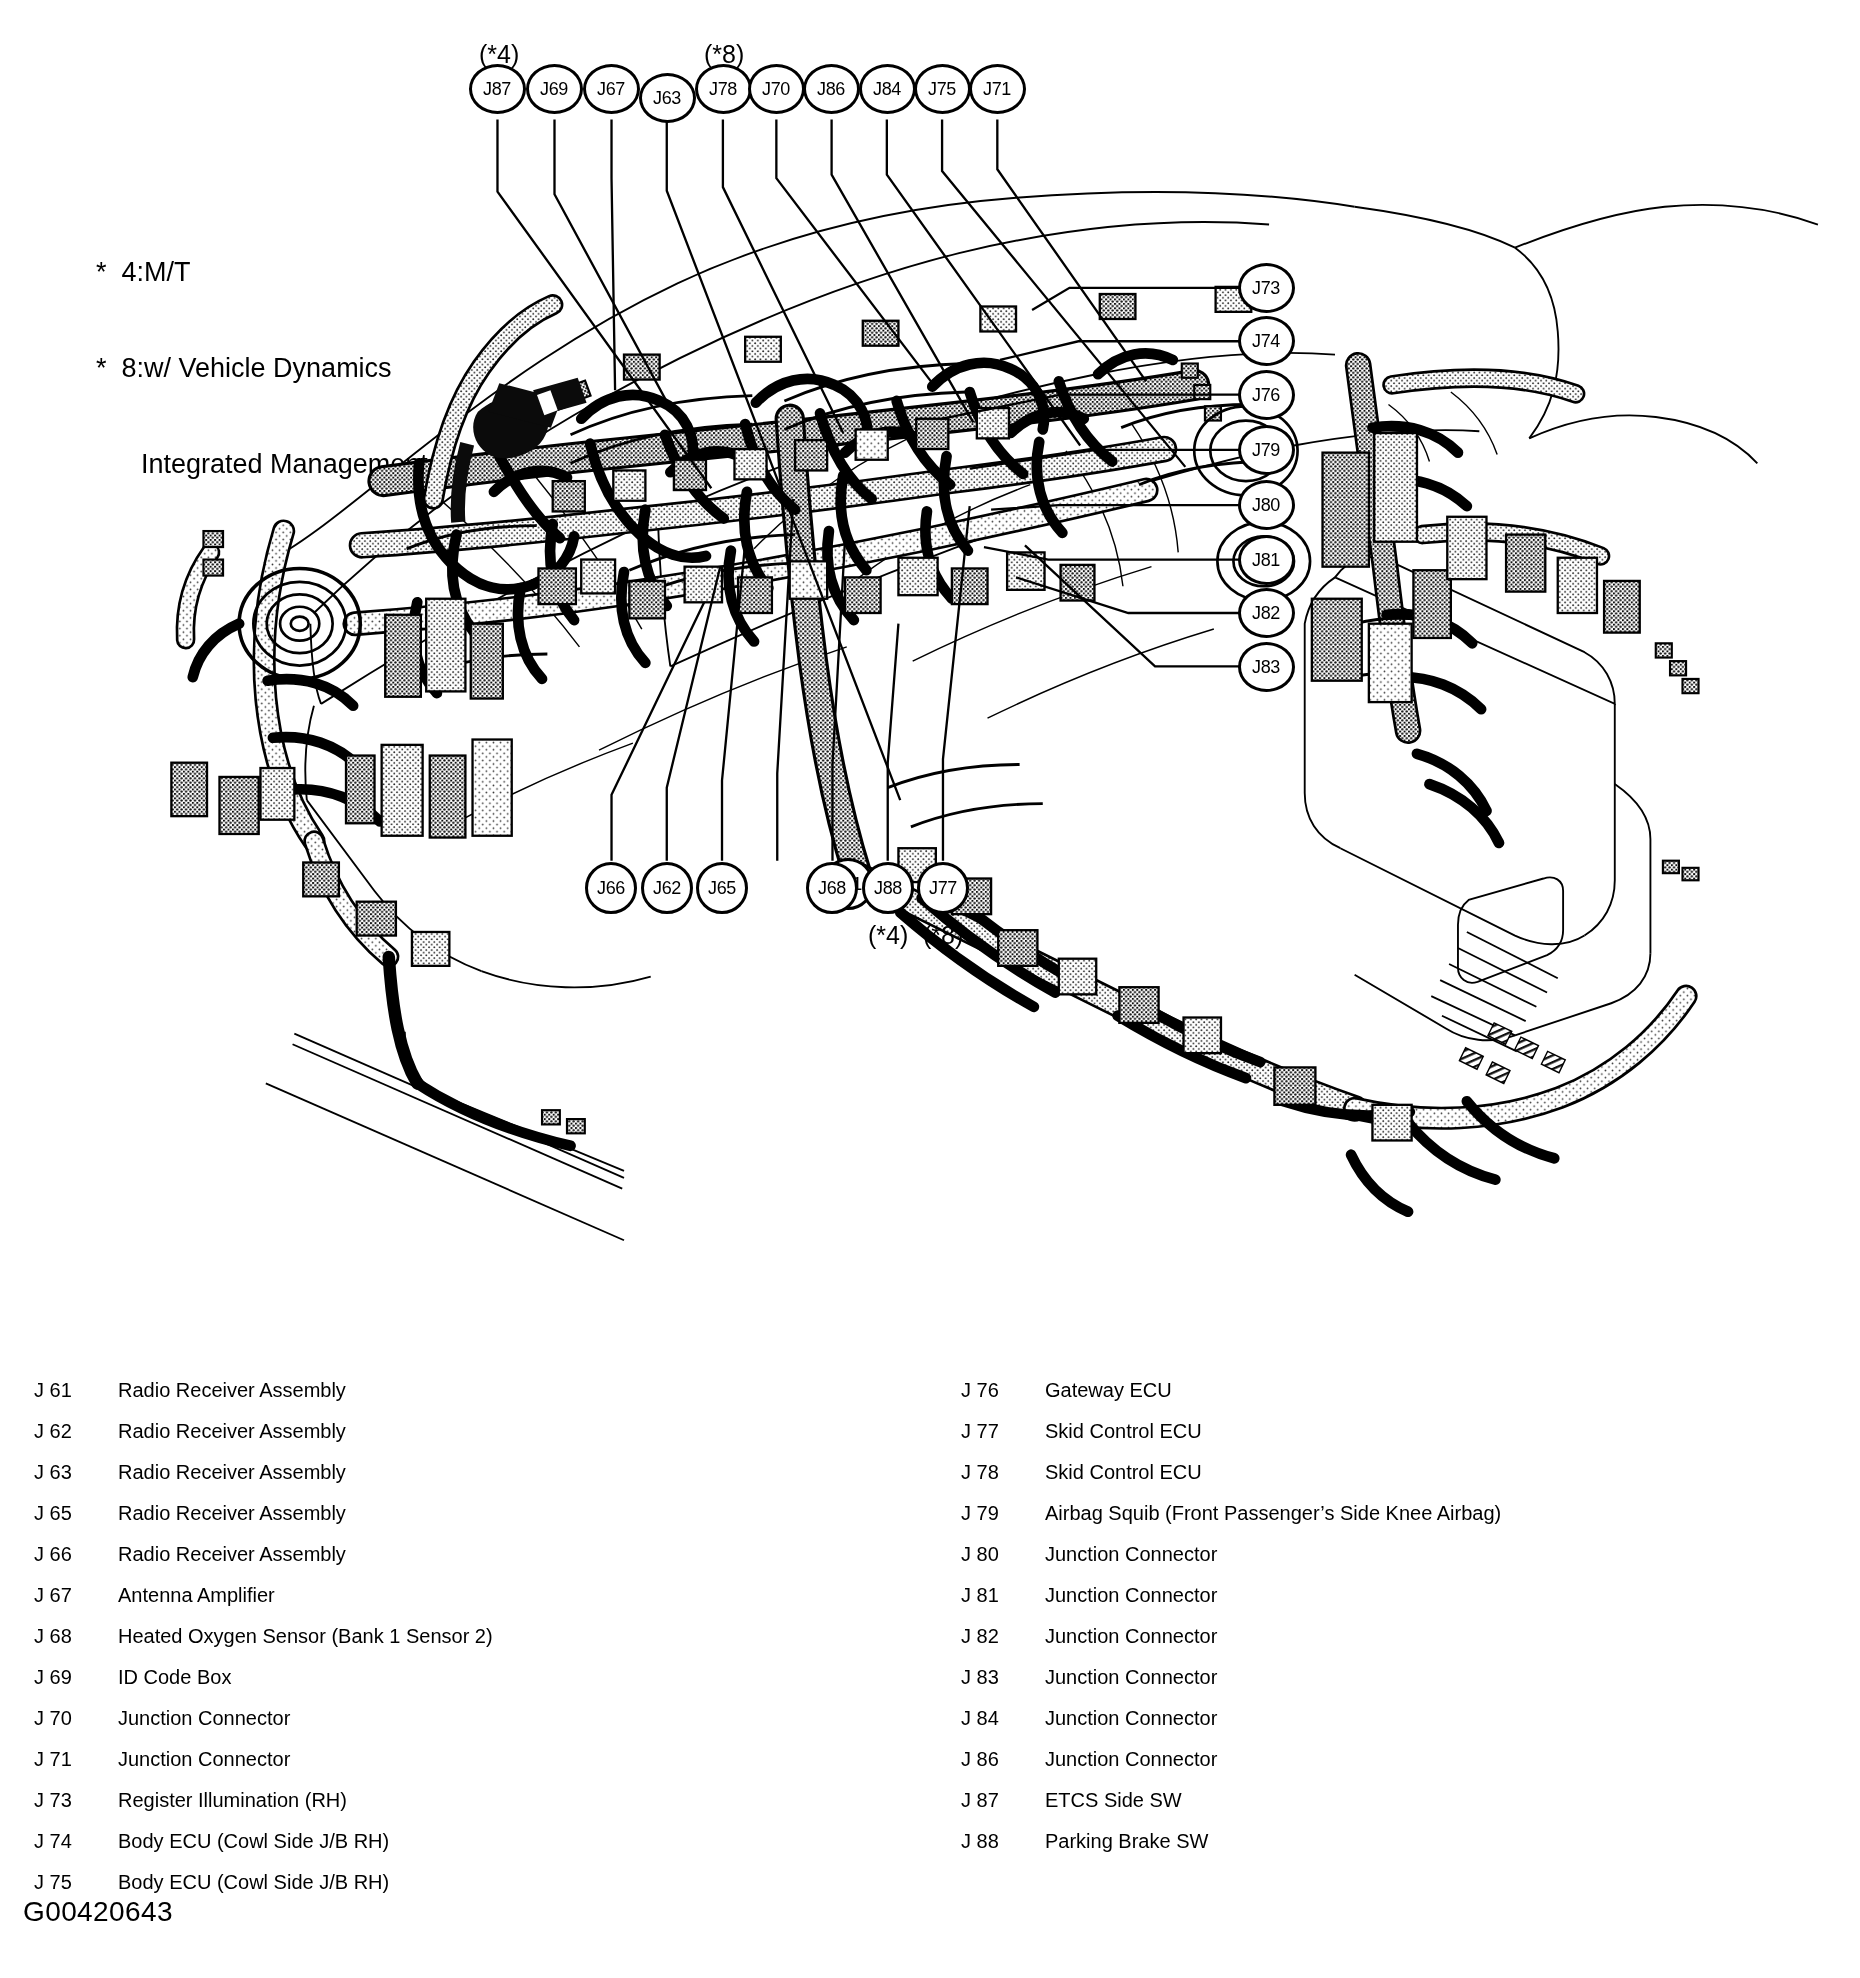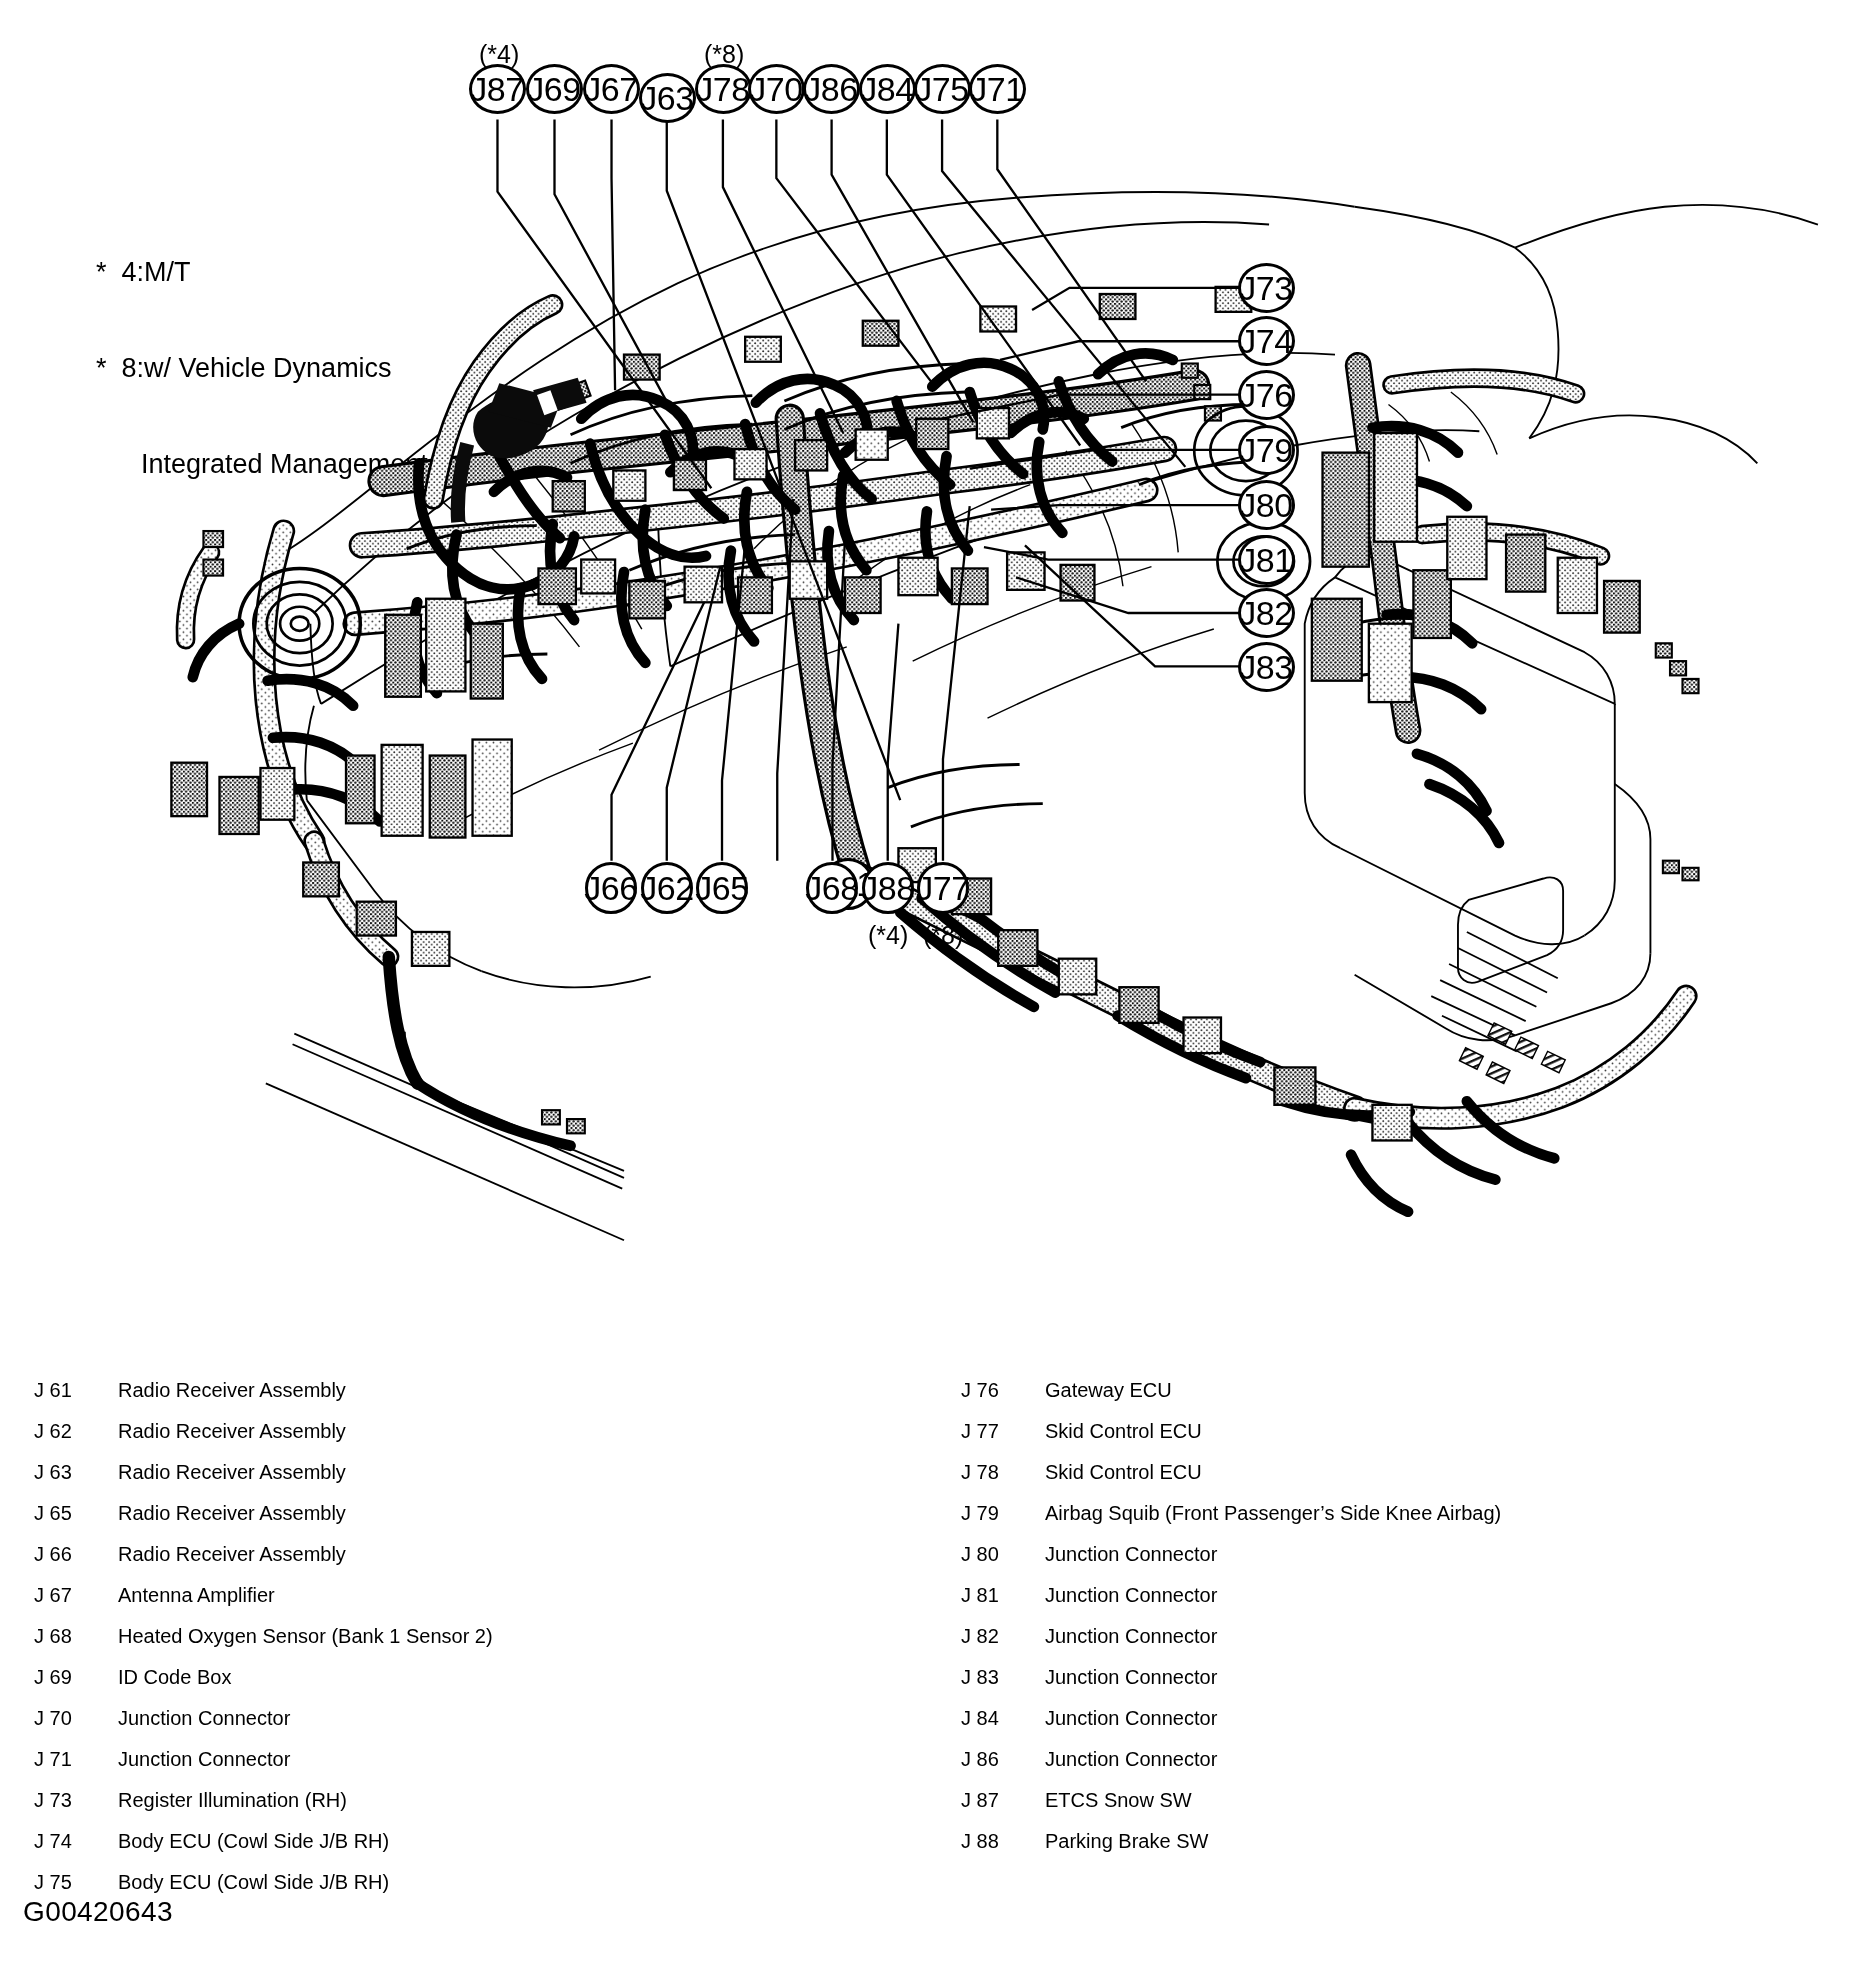--- a/index.html
+++ b/index.html
@@ -48,21 +48,21 @@
     height: 52px;
     margin-left: -26px;
     margin-top: -26px;
     border: 3.6px solid #000;
     border-radius: 50%;
     background: #fff;
     box-sizing: border-box;
     display: flex;
     align-items: center;
     justify-content: center;
-    font-size: 34px;
+    font-size: 18px;
     letter-spacing: -0.4px;
     line-height: 1;
     z-index: 6;
   }
   .callout.oval {
     width: 57px;
     height: 50px;
     margin-left: -28.5px;
     margin-top: -25px;
   }
@@ -674,21 +674,21 @@
       <div class="legend-row">
         <span class="legend-code">J 84</span>
         <span class="legend-desc">Junction Connector</span>
       </div>
       <div class="legend-row">
         <span class="legend-code">J 86</span>
         <span class="legend-desc">Junction Connector</span>
       </div>
       <div class="legend-row">
         <span class="legend-code">J 87</span>
-        <span class="legend-desc">ETCS Snow SW</span>
+        <span class="legend-desc">ETCS Side SW</span>
       </div>
       <div class="legend-row">
         <span class="legend-code">J 88</span>
         <span class="legend-desc">Parking Brake SW</span>
       </div>
     </div>
   </div>
 
   <div class="image-id">G00420643</div>
 

